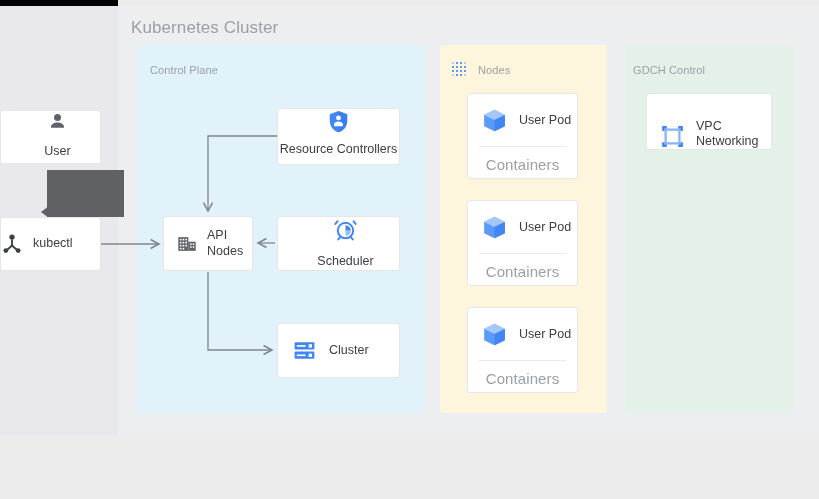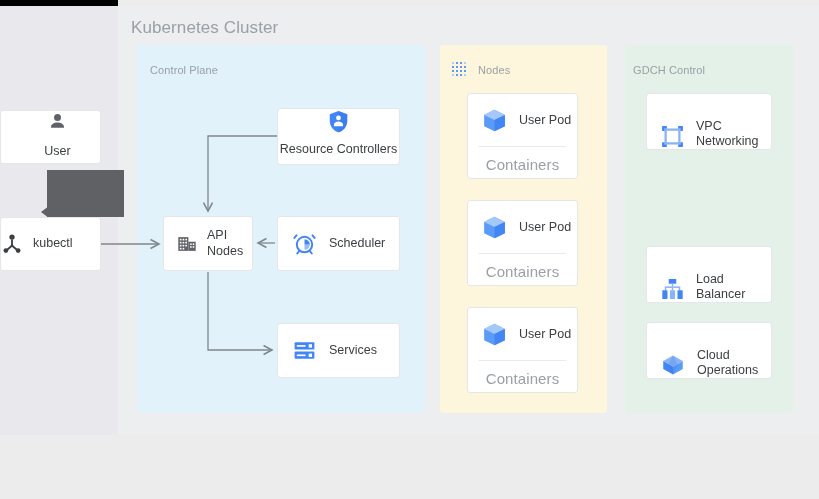--- a/index.html
+++ b/index.html
@@ -42,21 +42,21 @@
     position:absolute;background:#fff;border:1px solid #e4e6e8;
     border-radius:3px;box-sizing:border-box;
     display:flex;align-items:center;
   }
   .card .ic{flex:0 0 auto;display:flex;align-items:center;justify-content:center;}
   .card .lbl{font-size:12.5px;color:#3c4043;line-height:1.22;}
 
   
   #card-rc   {left:277px;top:108px;width:123px;height:57px;gap:8px;flex-direction:column;}
   #card-api  {left:163px;top:216px;width:90px;height:55px;padding-left:12px;gap:9px;}
-  #card-sched{left:277px;top:216px;width:123px;height:55px;padding-left:14px;gap:12px;}
+  #card-sched{left:277px;top:216px;width:123px;height:55px;padding-left:14px;gap:12px;flex-direction:column;}
   #card-store{left:277px;top:323px;width:123px;height:55px;padding-left:14px;gap:12px;}
 
   
   #card-user{left:0px;top:110px;width:101px;height:54px;padding-left:14px;gap:12px;z-index:6;flex-direction:column;}
   #card-kubectl{left:0px;top:217px;width:101px;height:54px;gap:10px;z-index:6;}
 
   
   #tooltip-box{
     position:absolute;left:47px;top:170px;width:77px;height:47px;
     background:#5f6164;z-index:5;
@@ -248,21 +248,21 @@
         <rect x="2.5" y="4" width="19" height="7" rx="1" fill="#4285f4"></rect>
         <rect x="2.5" y="13" width="19" height="7" rx="1" fill="#4285f4"></rect>
         <g fill="#fff">
           <rect x="4.6" y="6.8" width="8.4" height="1.6"></rect>
           <rect x="16" y="6" width="3.2" height="3.2"></rect>
           <rect x="4.6" y="15.8" width="8.4" height="1.6"></rect>
           <rect x="16" y="15" width="3.2" height="3.2"></rect>
         </g>
       </svg>
     </span>
-    <span class="lbl">Services</span>
+    <span class="lbl">Cluster</span>
   </div>
 
   <div class="pod" id="pod-0">
     <div class="pod-top">
       <span class="ic">
         <svg class="icon" width="27" height="27" viewBox="0 0 24 24">
           <path d="M12 2.4L21.2 7v10L12 21.6 2.8 17V7z" fill="#5b9bf8"></path>
           <path d="M12 2.4L21.2 7 12 11.6 2.8 7z" fill="#a5c8fb"></path>
           <path d="M12 11.6V21.6L21.2 17V7z" fill="#4285f4"></path>
         </svg>
@@ -317,39 +317,15 @@
           <rect x="4.3" y="17.5" width="15.4" height="2.2"></rect>
           <rect x="4.3" y="4.3" width="2.2" height="15.4"></rect>
           <rect x="17.5" y="4.3" width="2.2" height="15.4"></rect>
         </g>
       </svg>
     </span>
     <span class="lbl">VPC Networking</span>
   </div>
 
 
-  <div class="svc" id="svc-2">
-    <span class="ic">
-      <svg class="icon" width="25" height="25" viewBox="0 0 24 24">
-        <rect x="8.4" y="1.8" width="7.2" height="4.6" rx=".5" fill="#4285f4"></rect>
-        <path d="M4.6 9h14.8v1.5H4.6z" fill="#8ab4f8"></path>
-        <path d="M11.3 6.3h1.4V9h-1.4zM4.6 10.2H6v2.4H4.6zM11.3 10.2h1.4v2.4h-1.4zM18 10.2h1.4v2.4H18z" fill="#8ab4f8"></path>
-        <rect x="2.2" y="12.6" width="5" height="8.6" rx=".5" fill="#4285f4"></rect>
-        <rect x="9.5" y="12.6" width="5" height="8.6" rx=".5" fill="#8ab4f8"></rect>
-        <rect x="16.8" y="12.6" width="5" height="8.6" rx=".5" fill="#4285f4"></rect>
-      </svg>
-    </span>
-    <span class="lbl">Load Balancer</span>
-  </div>
-
-  <div class="svc" id="svc-3">
-    <span class="ic">
-      <svg class="icon" width="26" height="26" viewBox="0 0 24 24">
-        <path d="M12 3.2l9 5.1-9 5.2-9-5.2z" fill="#8ab4f8"></path>
-        <path d="M3 8.3v7.4l9 5.1v-7.3z" fill="#4285f4"></path>
-        <path d="M12 13.5v7.3l9-5.1V8.3z" fill="#5b9bf8"></path>
-        <path d="M12 3.2l-4.6 9 4.6 8.6 4.6-8.6z" fill="#3b78e7" opacity=".25"></path>
-      </svg>
-    </span>
-    <span class="lbl">Cloud Operations</span>
-  </div>
+
 
 </div>
 
 </body></html>

